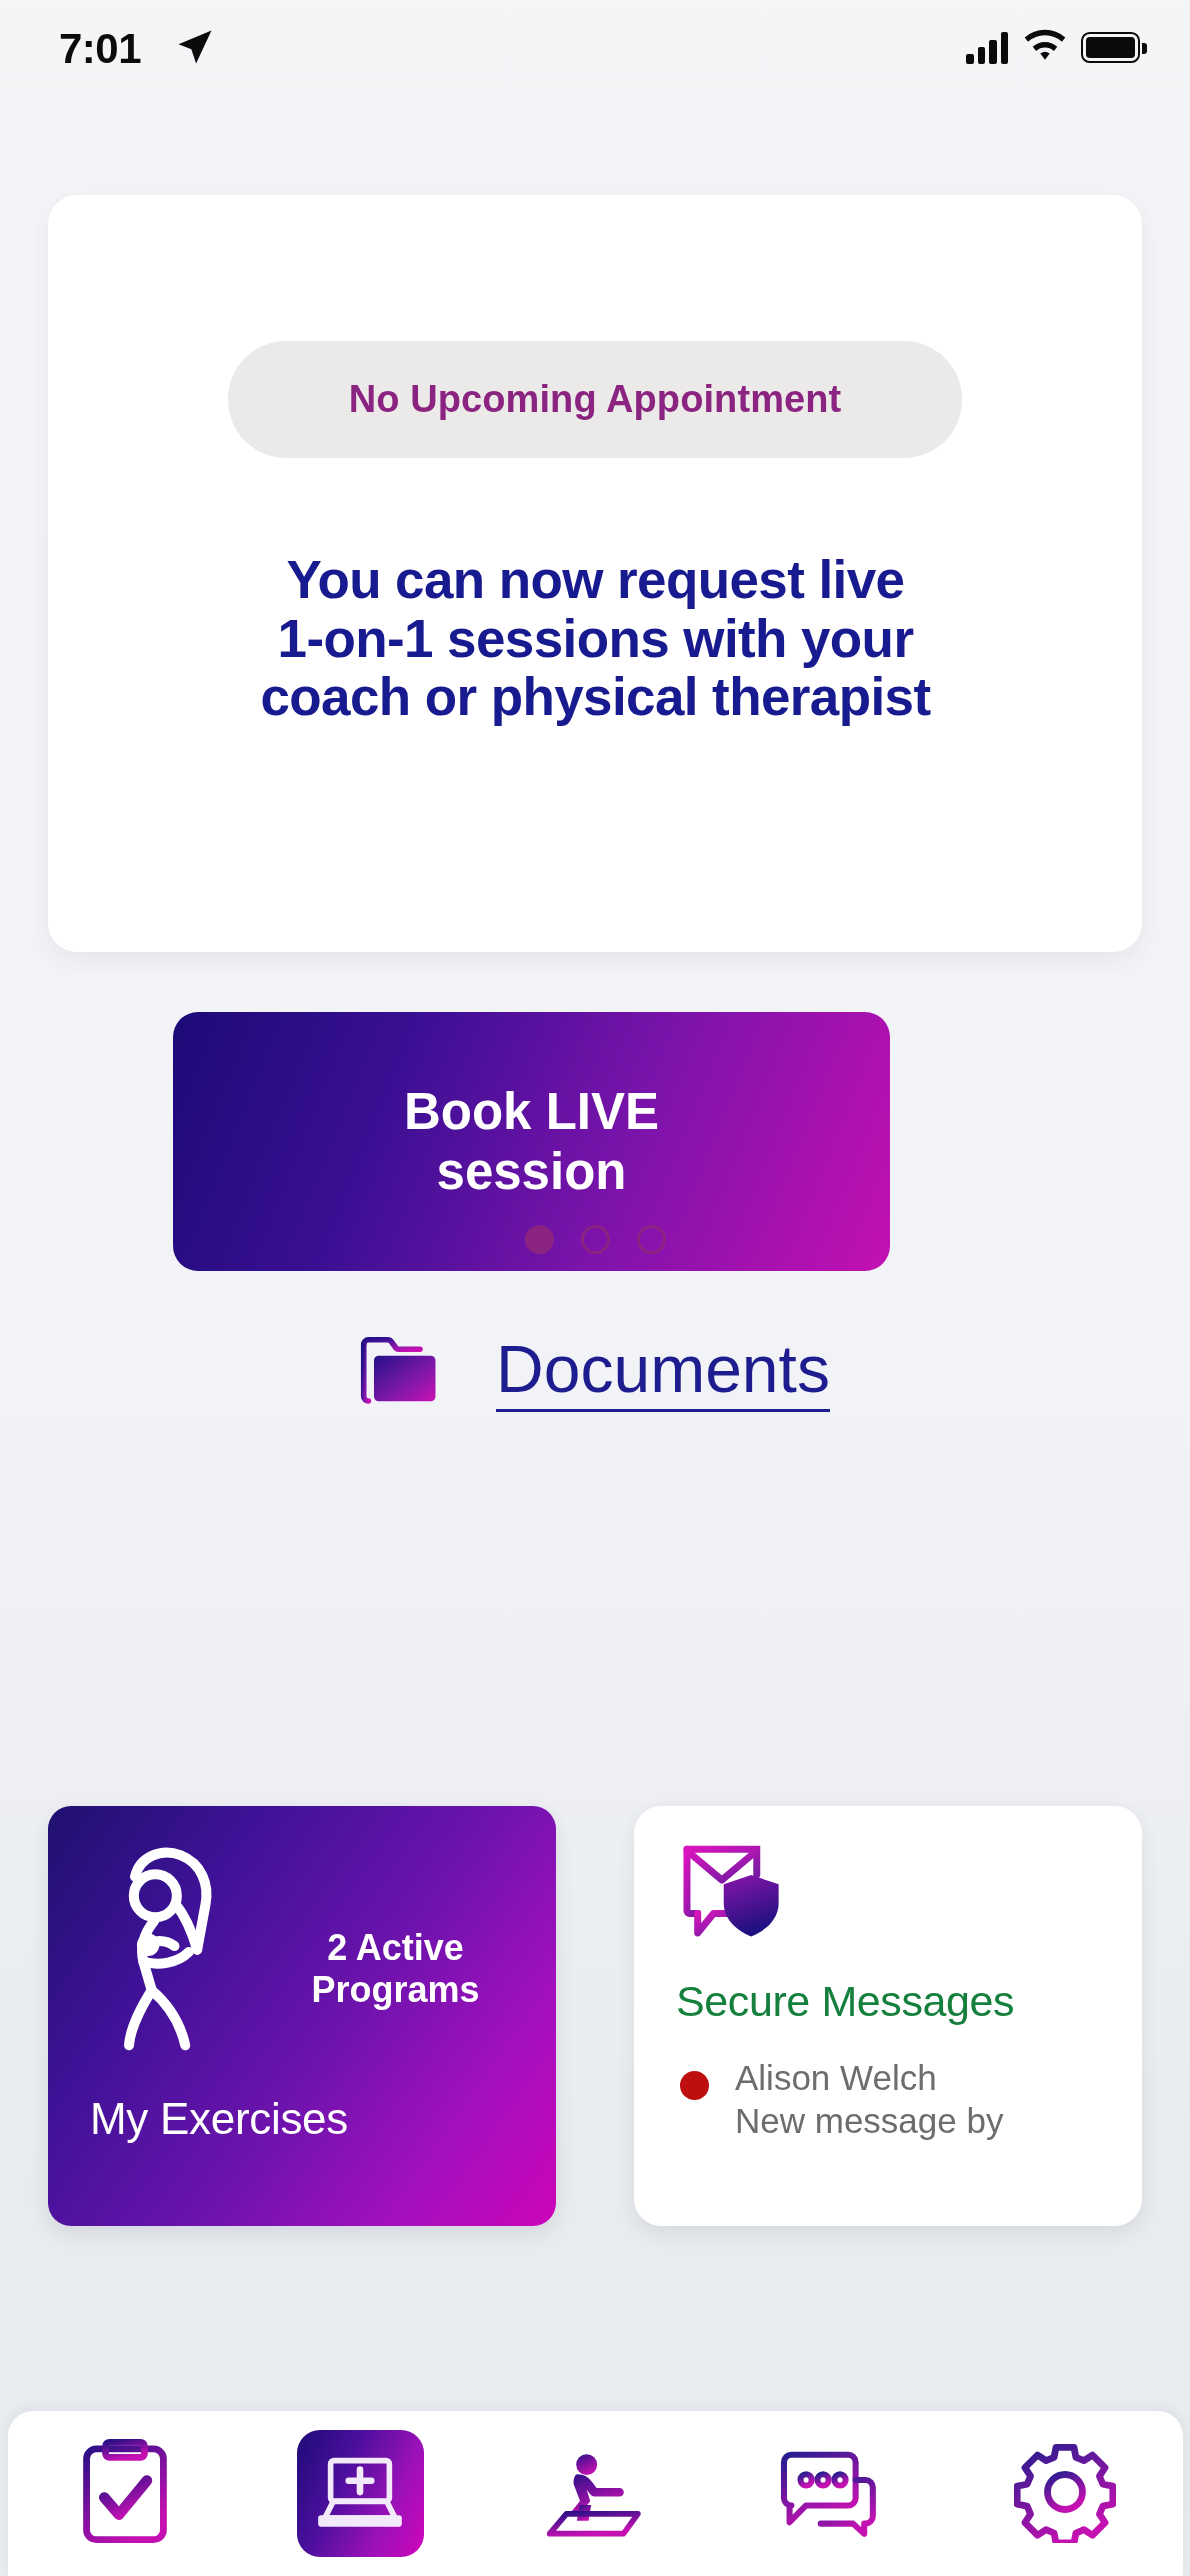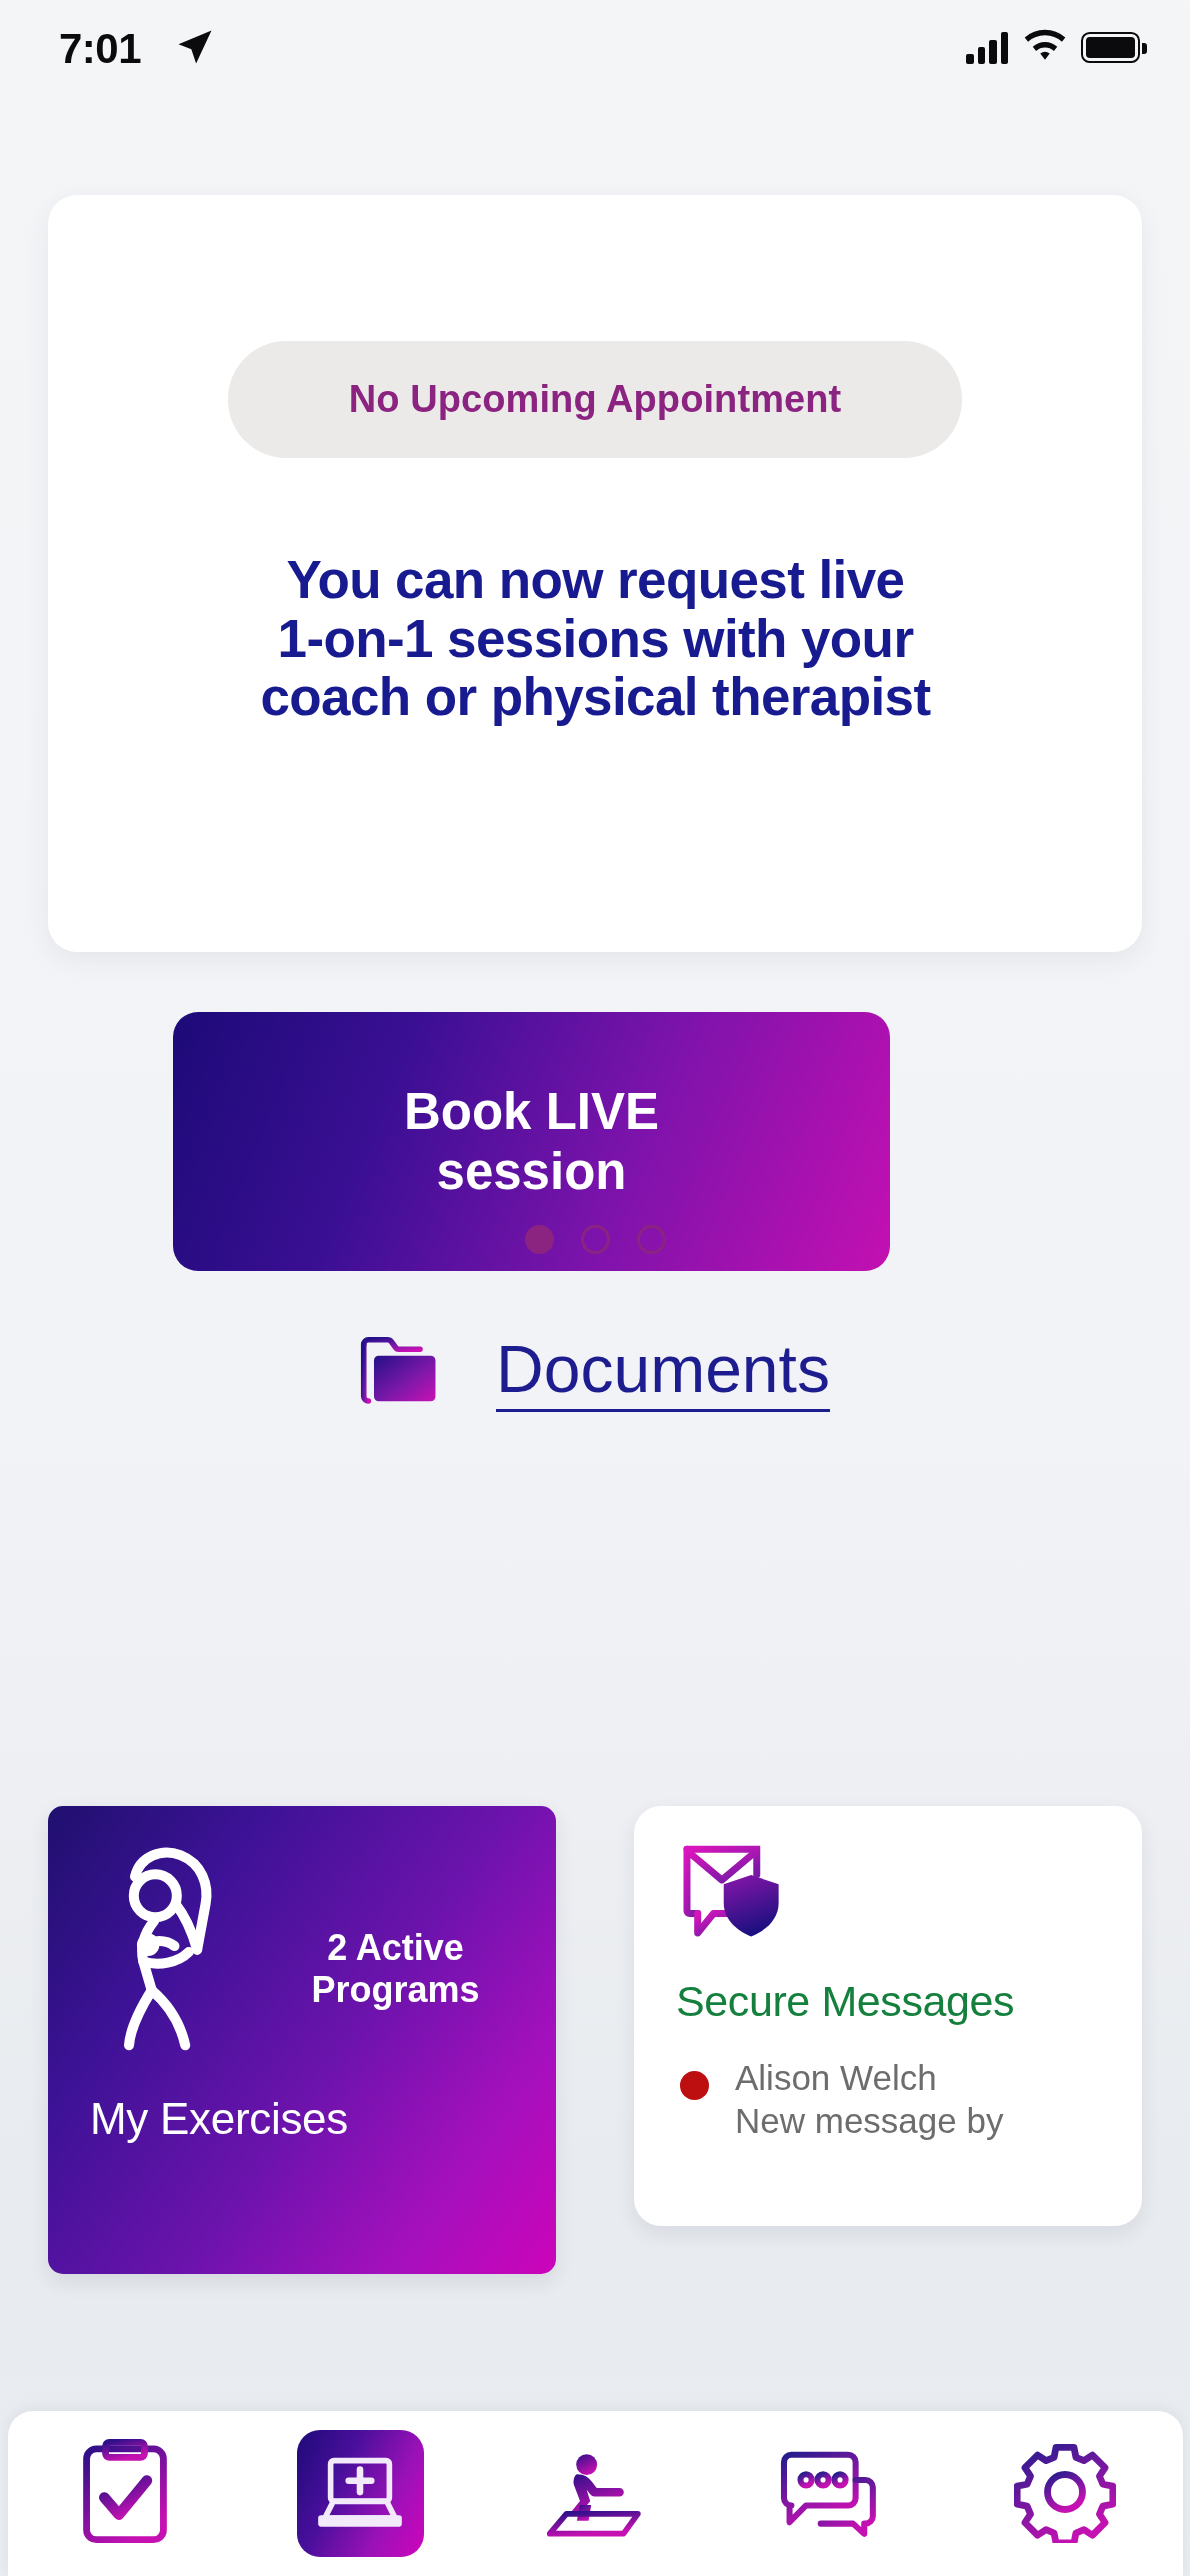--- a/index.html
+++ b/index.html
@@ -94,22 +94,22 @@
     display: flex; justify-content: center; align-items: center; gap: 27px;
   }
   #pager .dot {
     width: 29px; height: 29px; border-radius: 50%;
     border: 3.8px solid #8b2480; background: transparent; cursor: pointer;
   }
   #pager .dot.active { background: #8b2480; }
 
   
   #exercise-card {
-    position: absolute; left: 48px; top: 1806px; width: 508px; height: 468px;
-    border-radius: 15px; cursor: pointer;
+    position: absolute; left: 48px; top: 1806px; width: 508px; height: 420px;
+    border-radius: 23px; cursor: pointer;
     background: linear-gradient(125deg,#20106f 0%,#3d1296 26%,#6b13ac 55%,#a510bd 80%,#cc04b9 100%);
     box-shadow: 0 7.7px 19px rgba(40,50,80,0.10);
     overflow: hidden;
   }
   #exercise-icon { position: absolute; left: 58px; top: 36px; }
   #exercise-count {
     position: absolute; right: 31px; top: 121px; width: 259px;
     color: #fff; font-size: 36px; font-weight: 700; line-height: 1.18;
     text-align: center;
   }

